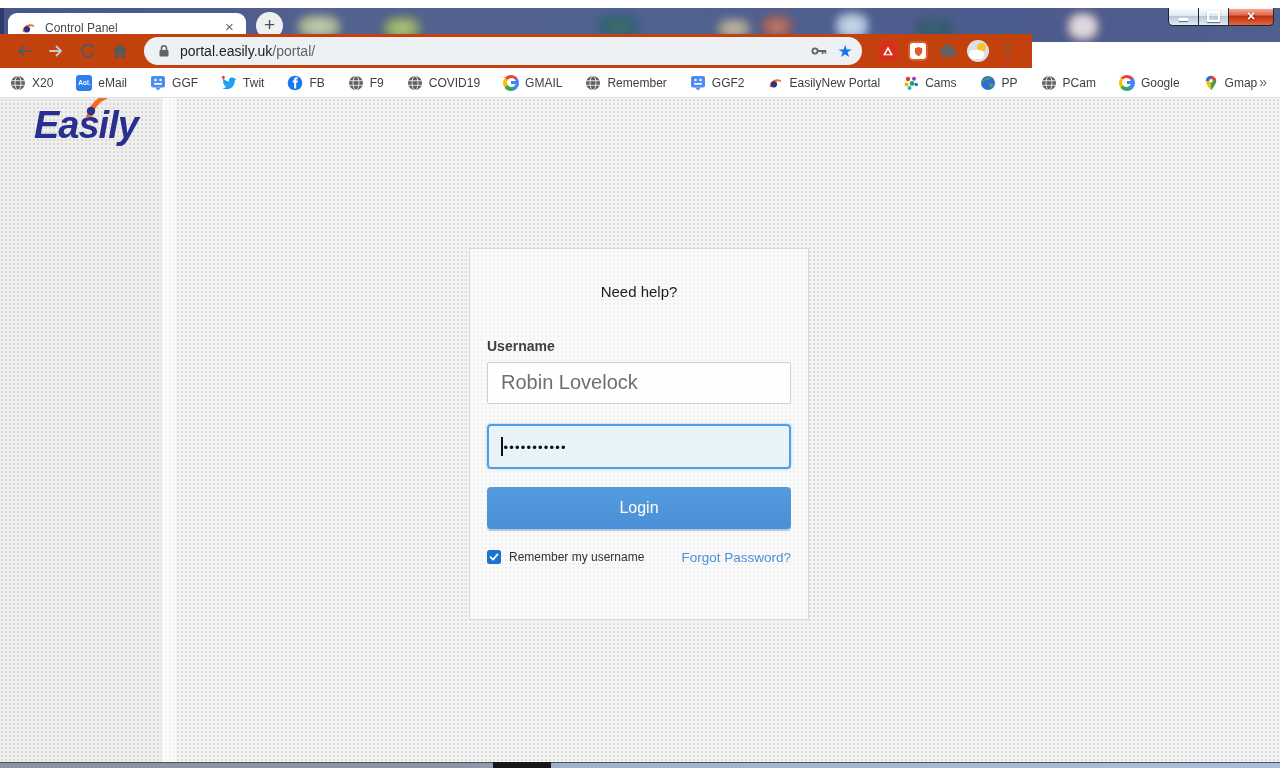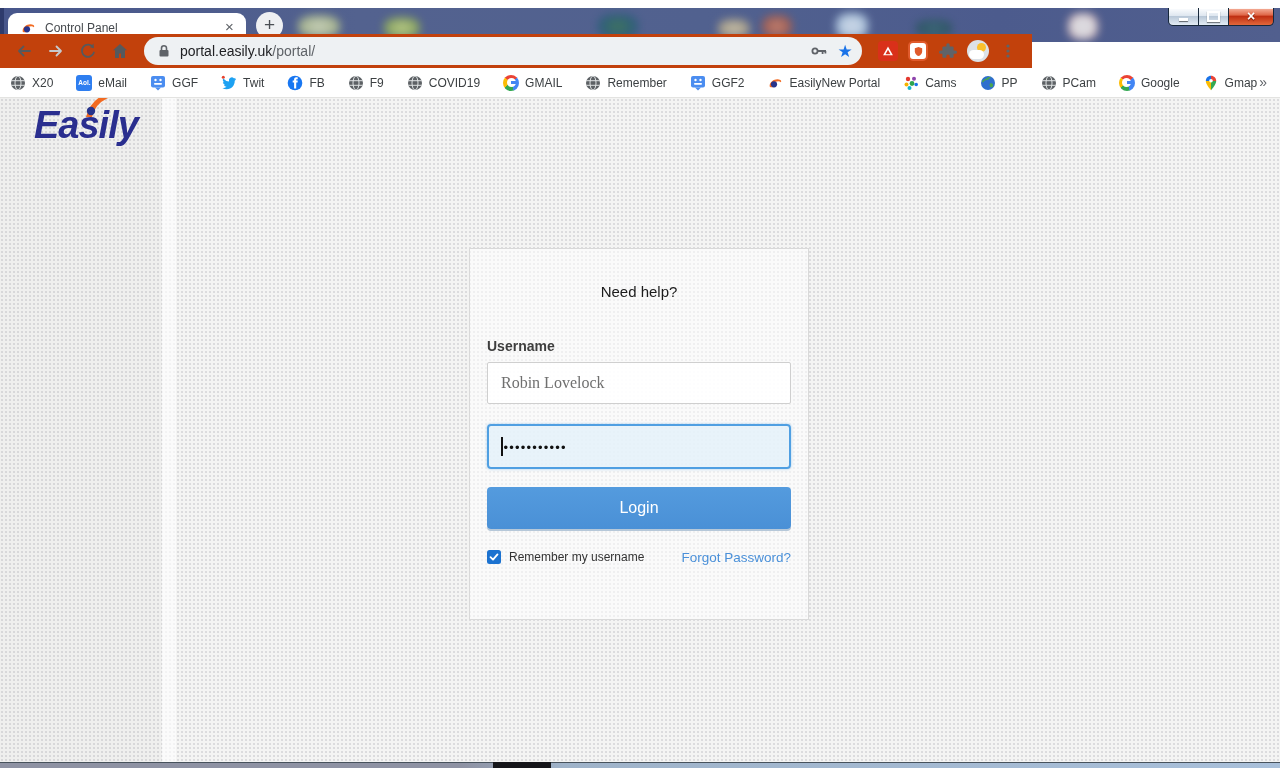--- a/index.html
+++ b/index.html
@@ -94,22 +94,22 @@
   .card{
     position:absolute;left:469px;top:150px;width:340px;height:372px;box-sizing:border-box;
     background:rgba(255,255,255,.55);border:1px solid #d9d9d9;padding:34px 17px 0 17px;
   }
   .help{text-align:center;font-size:15px;color:#1c1c1c;line-height:18.5px;}
   .field-label{font-size:14px;font-weight:700;color:#3e3e3e;margin-bottom:8px;}
   .sec-username{margin-top:36px;}
   .sec-password{margin-top:20px;}
   .text-input{
     width:100%;height:42px;box-sizing:border-box;border:1px solid #cfcfcf;border-radius:2px;
-    background:rgba(255,255,255,.88);font-size:16px;color:#6f6f6f;padding:0 13px;
-    font-family:Liberation Serif, serif;outline:none;
+    background:rgba(255,255,255,.88);font-size:20px;color:#6f6f6f;padding:0 13px;
+    font-family:Liberation Sans, sans-serif;outline:none;
   }
   .password-box{
     height:45px;box-sizing:border-box;border:2px solid #4f9fe2;border-radius:4px;
     background:rgba(227,241,250,.78);display:flex;align-items:center;padding:0 12px;
     box-shadow:0 0 3px rgba(90,165,225,.55);
   }
   .caret{width:1.5px;height:19px;background:#111;margin-right:1px;flex:none;}
   .dots{font-size:13px;letter-spacing:1.2px;color:#111;line-height:1;transform:translateY(1px);}
   .login-btn{
     margin-top:18px;width:100%;height:42px;border:none;border-radius:4px;cursor:pointer;

